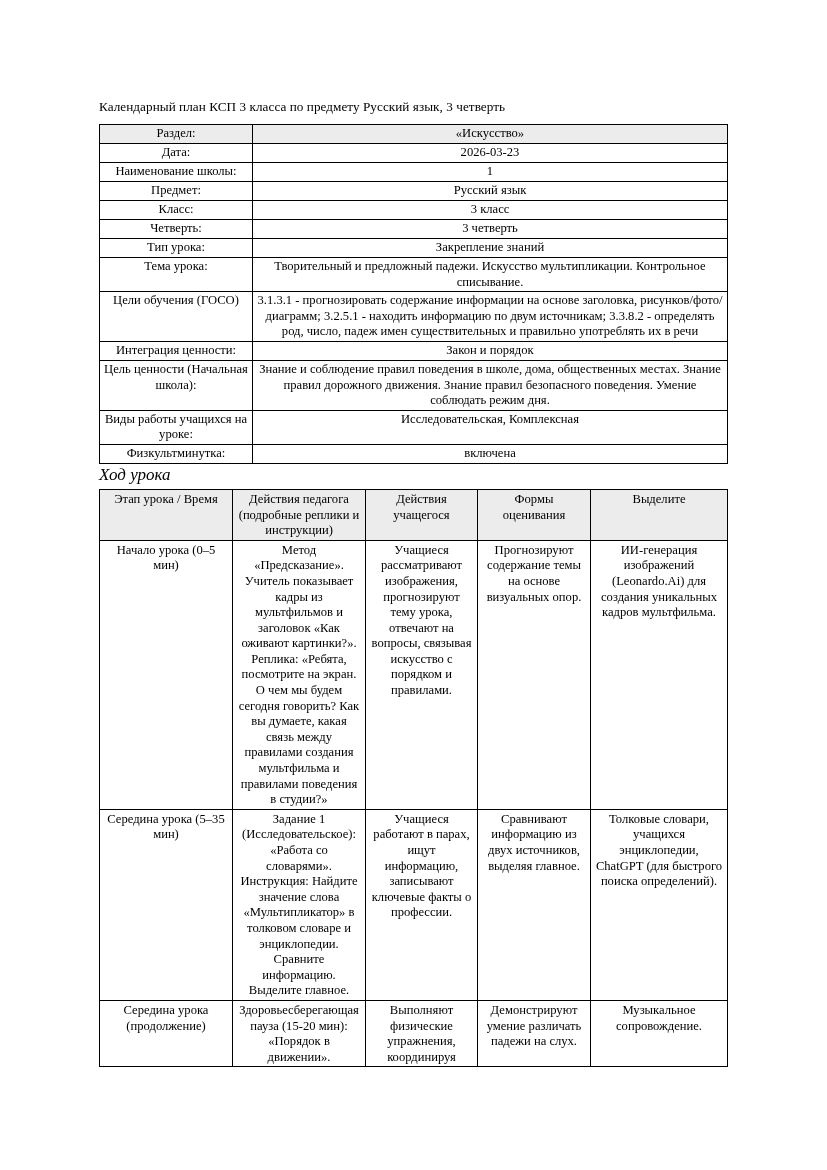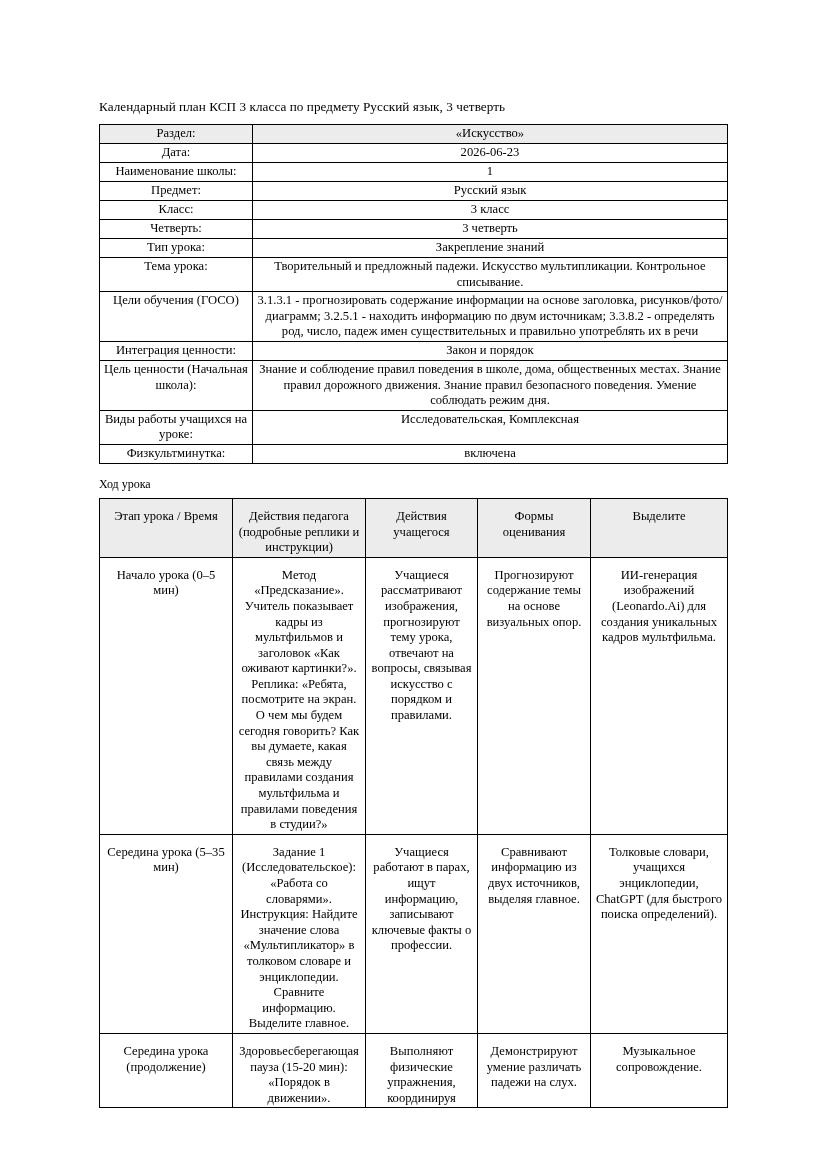--- a/index.html
+++ b/index.html
@@ -54,54 +54,55 @@
   .info-table { }
   .info-table col.c-label { width: 153px; }
   .info-table col.c-value { width: 475px; }
   .info-table tr.shaded td { background: #ececec; }
   .info-table td { height: 16px; }
   .info-table td.label { }
   .info-table td.value { }
 
   
   .section-caption {
-    font-size: 12px;
+    font-size: 17px;
     line-height: 16px;
-    margin: 12px 0 6px 0;
+    margin: 3px 0 6px 0;
+    font-style: italic;
   }
 
   
   .flow-table col.c1 { width: 133px; }
   .flow-table col.c2 { width: 133px; }
   .flow-table col.c3 { width: 112px; }
   .flow-table col.c4 { width: 113px; }
   .flow-table col.c5 { width: 137px; }
   .flow-table thead td { background: #ececec; }
-  .flow-table td { padding-top: 10px; }
+  .flow-table td { padding-top: 2px; }
 </style>
 </head>
 <body>
 
 <div class="page">
 
   <div class="doc-title">Календарный план КСП 3 класса по предмету Русский язык, 3 четверть</div>
 
   <table class="info-table">
     <colgroup>
       <col class="c-label">
       <col class="c-value">
     </colgroup>
     <tbody>
       <tr class="shaded">
         <td class="label">Раздел:</td>
         <td class="value">«Искусство»</td>
       </tr>
       <tr>
         <td class="label">Дата:</td>
-        <td class="value">2026-06-23</td>
+        <td class="value">2026-03-23</td>
       </tr>
       <tr>
         <td class="label">Наименование школы:</td>
         <td class="value">1</td>
       </tr>
       <tr>
         <td class="label">Предмет:</td>
         <td class="value">Русский язык</td>
       </tr>
       <tr>

